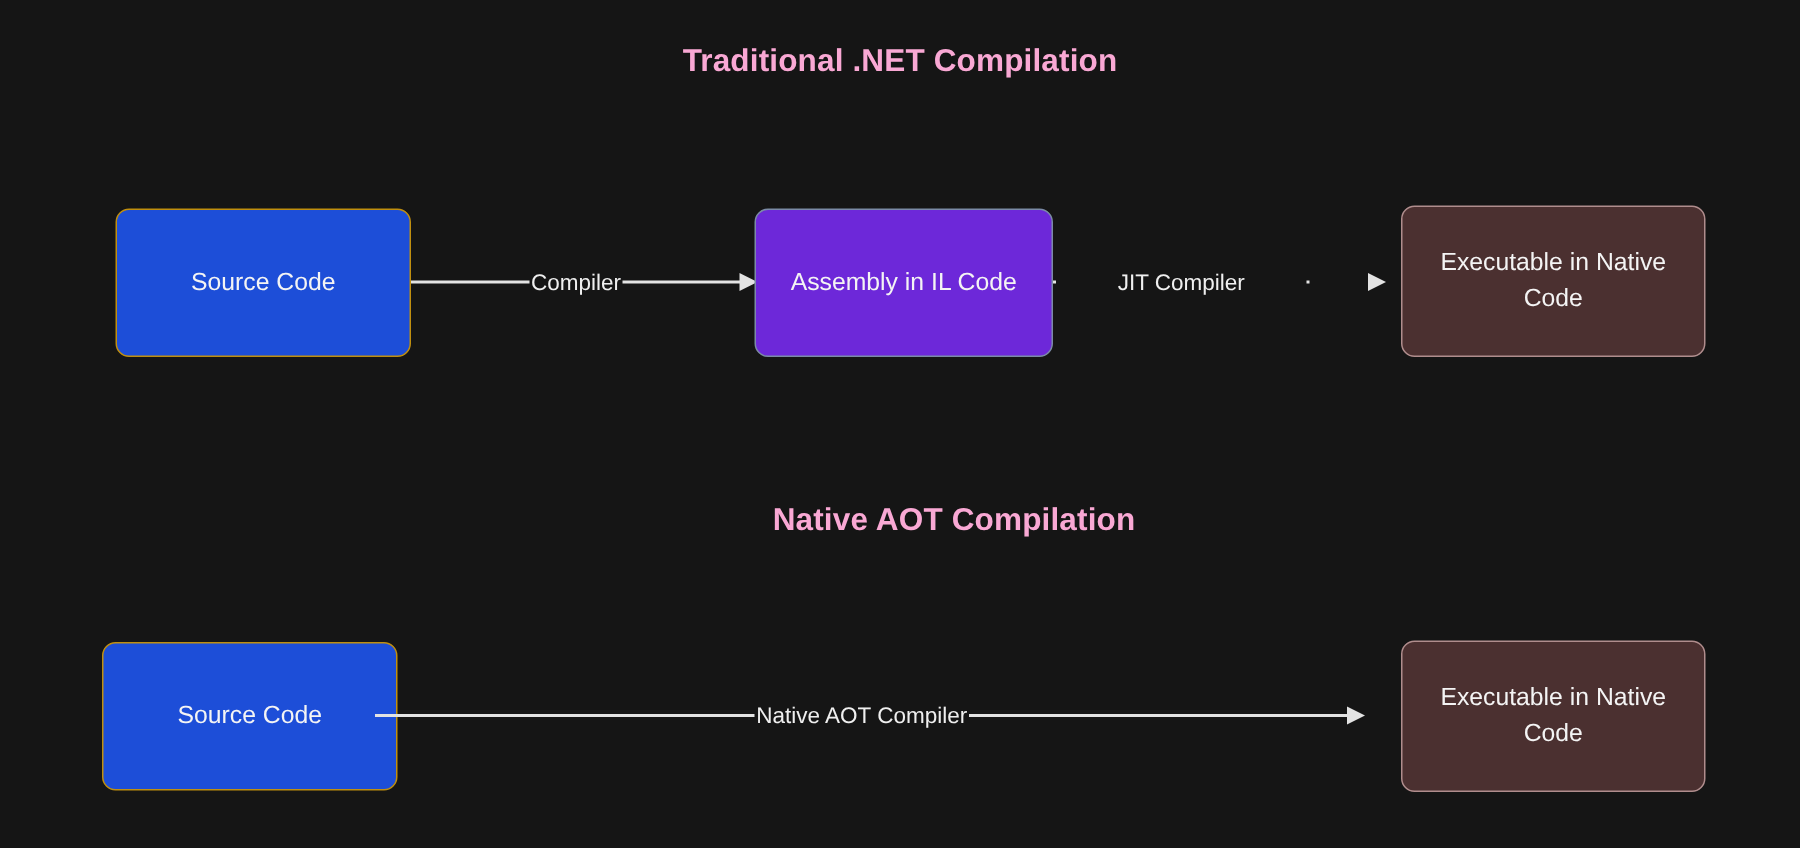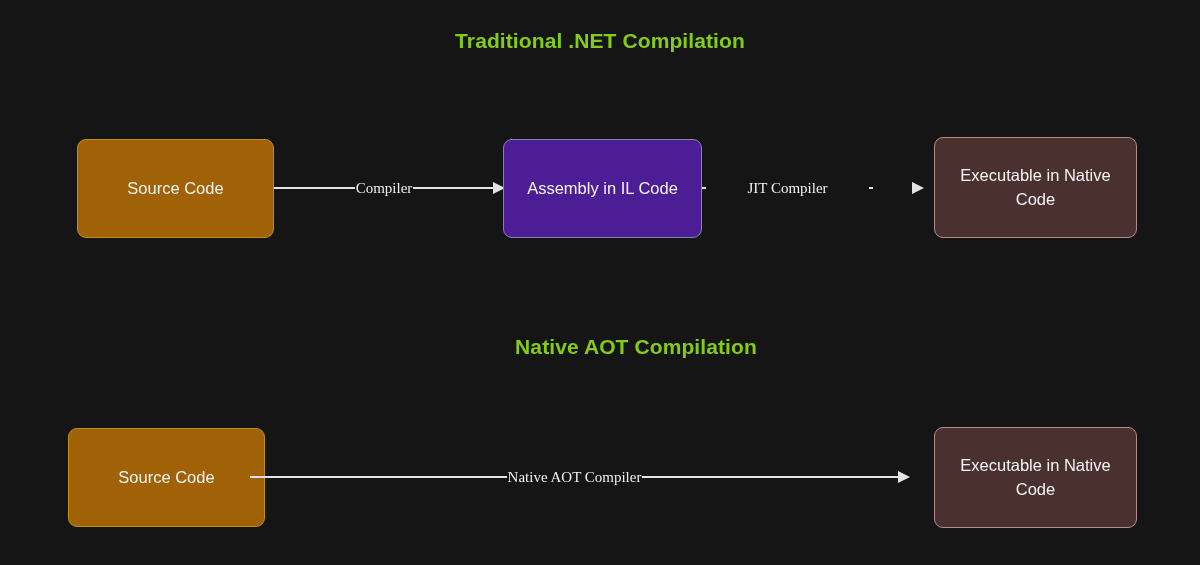--- a/index.html
+++ b/index.html
@@ -27,21 +27,21 @@
 
   
   .section-title {
     position: absolute;
     width: 100%;
     left: 0;
     text-align: center;
     font-weight: bold;
     font-size: 21px;
     letter-spacing: 0.1px;
-    color: #84cc16;
+    color: #f9a8d4;
     white-space: nowrap;
   }
   #title-traditional { top: 29px; }
   #title-aot        { top: 335px; margin-left: 36px; }
 
   
   .node {
     position: absolute;
     box-sizing: border-box;
     border-radius: 9px;
@@ -50,25 +50,25 @@
     display: flex;
     align-items: center;
     justify-content: center;
     text-align: center;
     font-size: 16.5px;
     line-height: 1.45;
     color: #f4f4f4;
     padding: 4px 10px;
   }
   .node-amber {
-    background: #a16207;
+    background: #1d4ed8;
     border-color: #c08f0f;
   }
   .node-slate {
-    background: #4c1d95;
+    background: #6d28d9;
     border-color: #7b8ba6;
   }
   .node-rose {
     background: #4b3030;
     border-color: #b08d8d;
     margin-left: 12px;
   }
 
   
   #node-src-top  { left: 77px;  top: 139px; width: 197px; height: 99px; }
@@ -92,21 +92,20 @@
     height: 1.6px;
     background: #e3e3e3;
   }
   .edge .edge-label {
     flex: 0 0 auto;
     font-size: 15px;
     color: #efefef;
     white-space: nowrap;
     padding: 0 1px;
     line-height: 1;
-    font-family: Liberation Serif, serif;
   }
   .edge .head {
     flex: 0 0 auto;
     width: 0;
     height: 0;
     border-top: 6.5px solid transparent;
     border-bottom: 6.5px solid transparent;
     border-left: 12px solid #e3e3e3;
     margin-left: -1px;
   }

